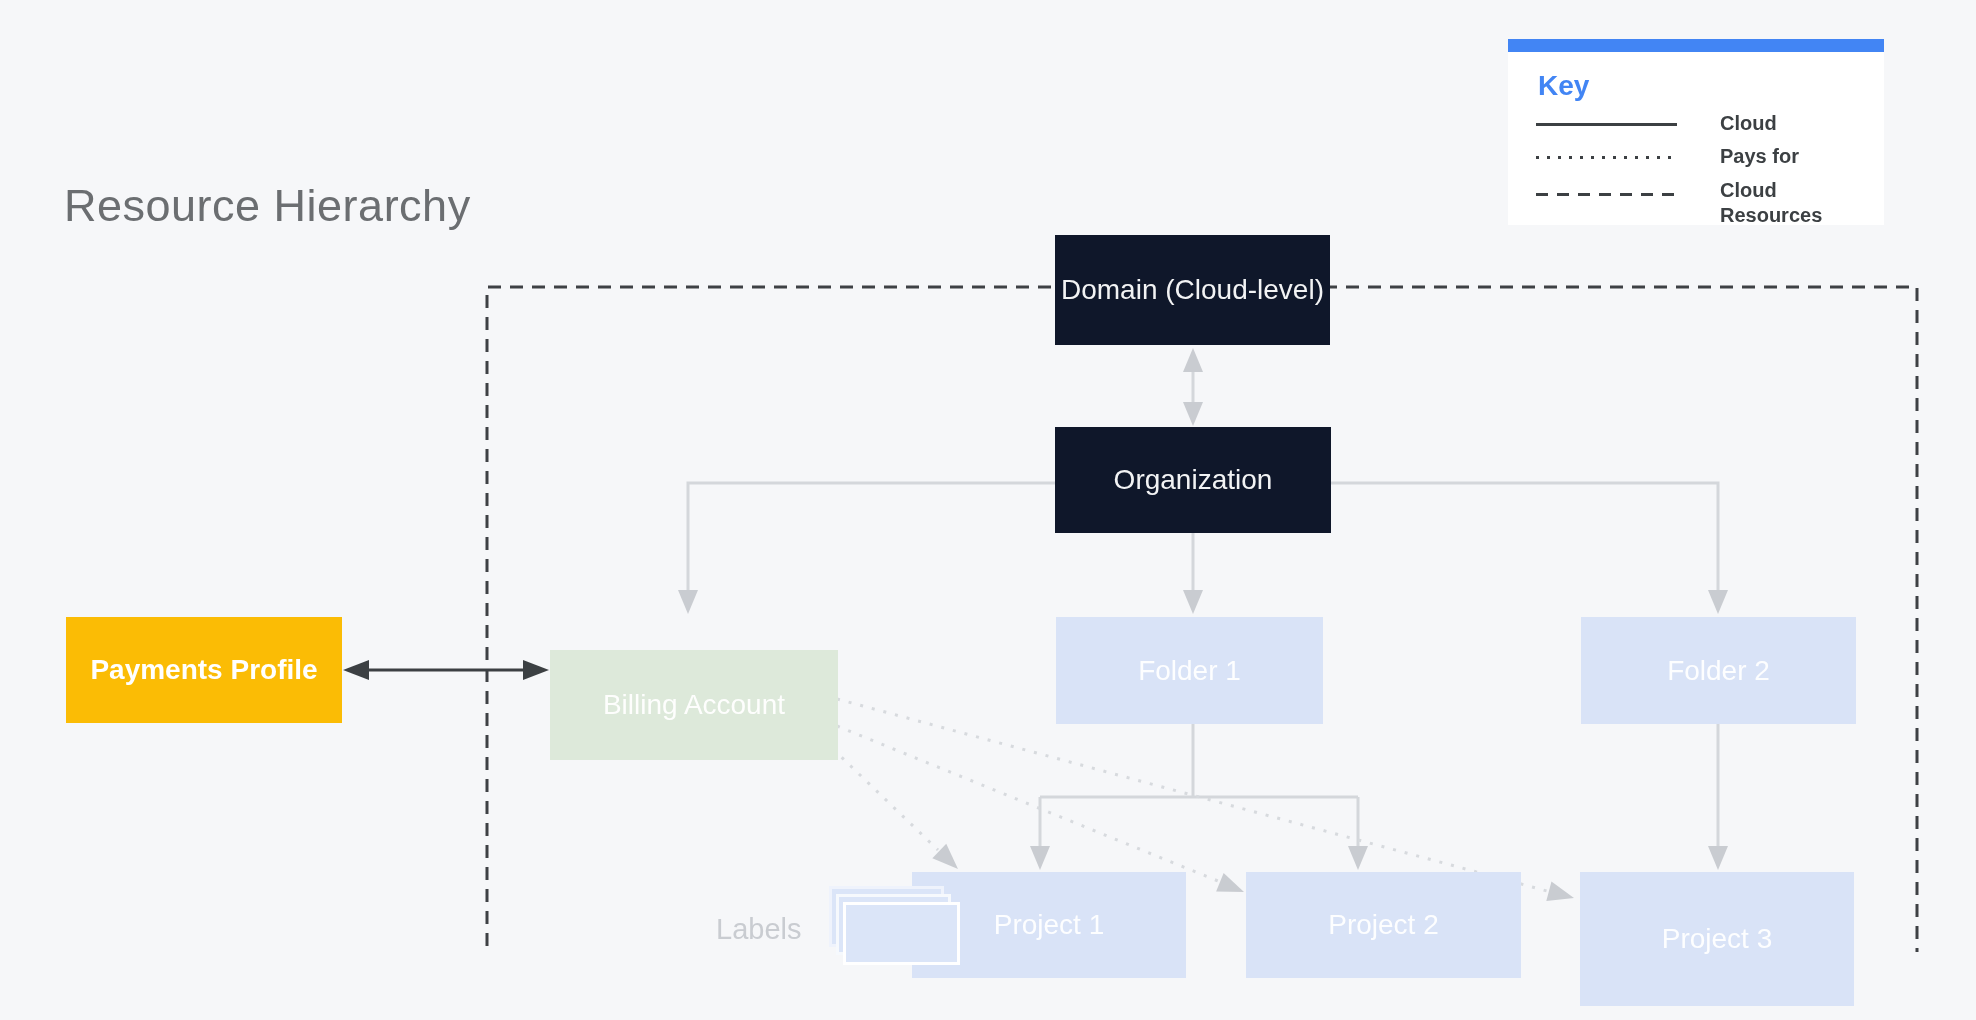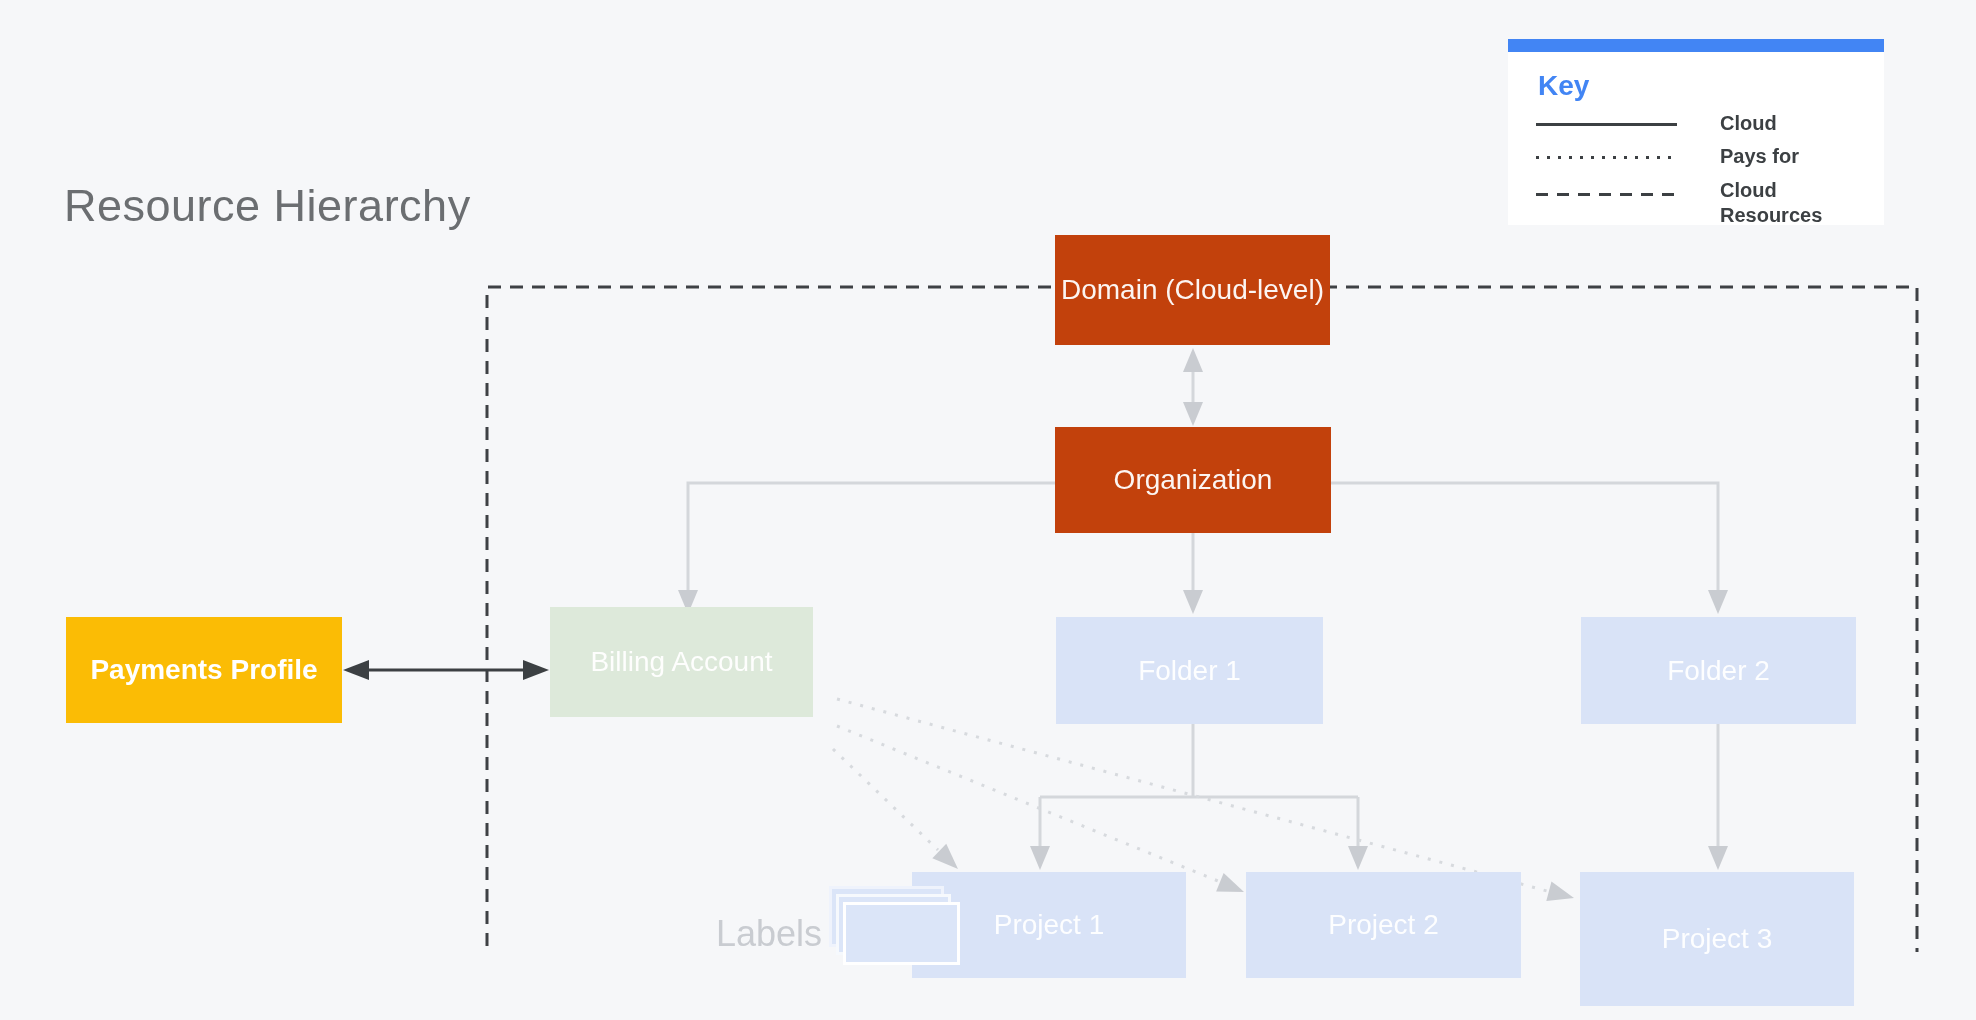--- a/index.html
+++ b/index.html
@@ -12,36 +12,36 @@
     position:absolute;left:64px;top:180px;font-size:45px;line-height:1.15;
     color:#6b6e71;letter-spacing:.5px;
   }
   
   svg.wires{position:absolute;left:0;top:0;z-index:1;}
   
   .node{
     position:absolute;display:flex;align-items:center;justify-content:center;
     font-size:28px;color:rgba(255,255,255,.95);text-align:center;z-index:2;
   }
-  .node-red{background:#c2410c;}
+  .node-red{background:#0f172a;}
   .node-green{background:#dde9da;}
   .node-blue{background:#d9e3f7;}
   .node-yellow{background:#fbbc05;color:#ffffff;font-weight:bold;}
   #n-domain{left:1055px;top:235px;width:275px;height:110px;}
   #n-organization{left:1055px;top:427px;width:276px;height:106px;}
   #n-payments{left:66px;top:617px;width:276px;height:106px;}
-  #n-billing{left:550px;top:607px;width:263px;height:110px;}
+  #n-billing{left:550px;top:650px;width:288px;height:110px;}
   #n-folder1{left:1056px;top:617px;width:267px;height:107px;}
   #n-folder2{left:1581px;top:617px;width:275px;height:107px;}
   #n-project1{left:912px;top:872px;width:274px;height:106px;}
   #n-project2{left:1246px;top:872px;width:275px;height:106px;}
   #n-project3{left:1580px;top:872px;width:274px;height:134px;}
   
   .labels-caption{
-    position:absolute;left:716px;top:913px;font-size:36px;color:#c9ccd1;z-index:2;
+    position:absolute;left:716px;top:913px;font-size:29px;color:#c9ccd1;z-index:2;
   }
   .cards-icon{position:absolute;left:829px;top:886px;width:132px;height:80px;z-index:3;}
   .cards-icon .card{position:absolute;background:#dbe5f8;}
   .cards-icon .c1{left:0;top:0;width:109px;height:55px;border:3px solid rgba(255,255,255,.55);}
   .cards-icon .c2{left:7px;top:8px;width:109px;height:55px;border:3px solid rgba(255,255,255,.75);}
   .cards-icon .c3{left:14px;top:16px;width:111px;height:57px;border:3px solid #ffffff;}
   
   .key-box{position:absolute;left:1508px;top:39px;width:376px;height:186px;z-index:5;}
   .key-accent{position:absolute;left:0;top:0;width:376px;height:13px;background:#4285f4;}
   .key-body{position:absolute;left:0;top:13px;width:376px;height:173px;background:#ffffff;}

